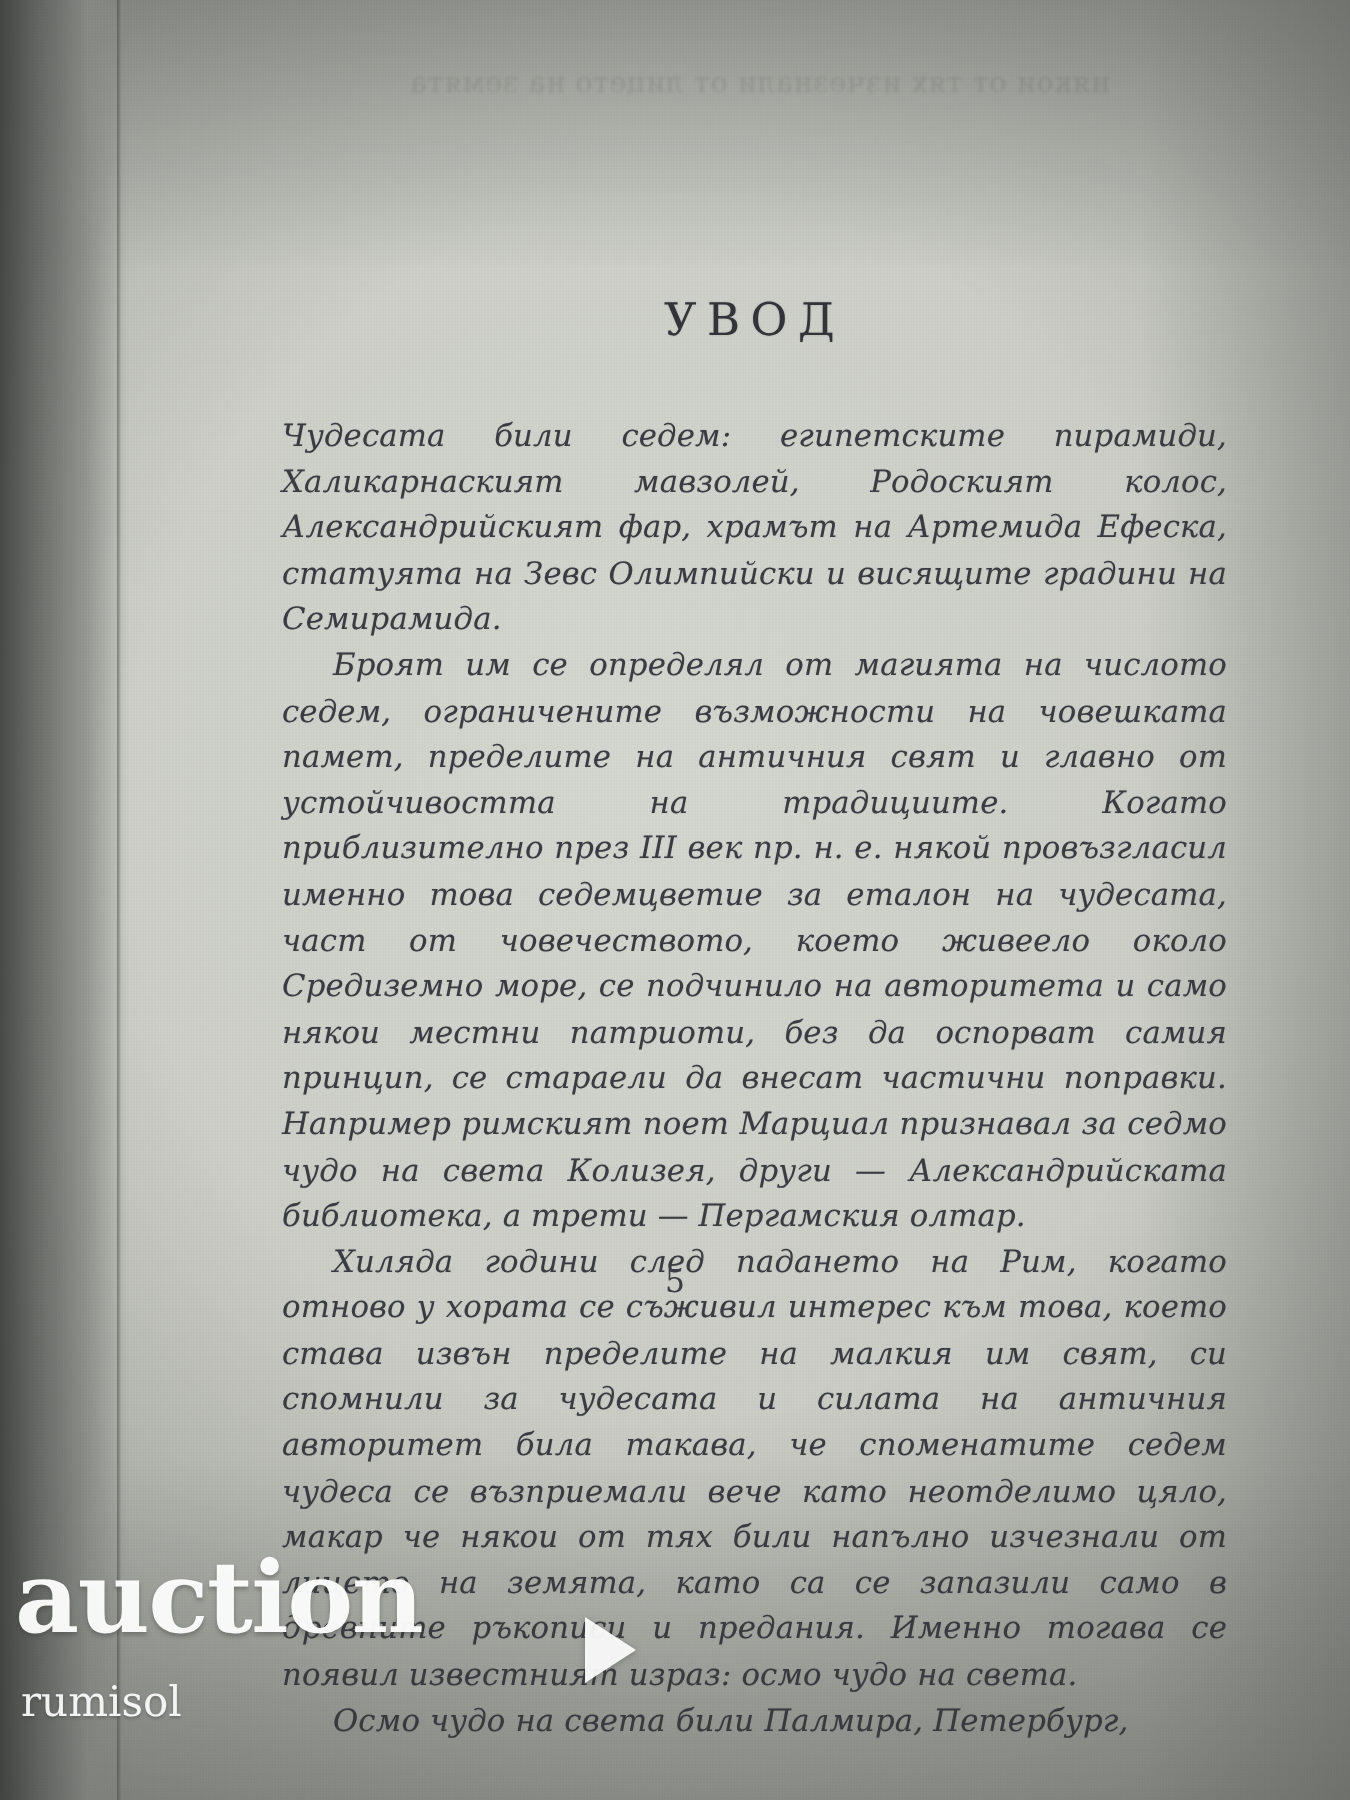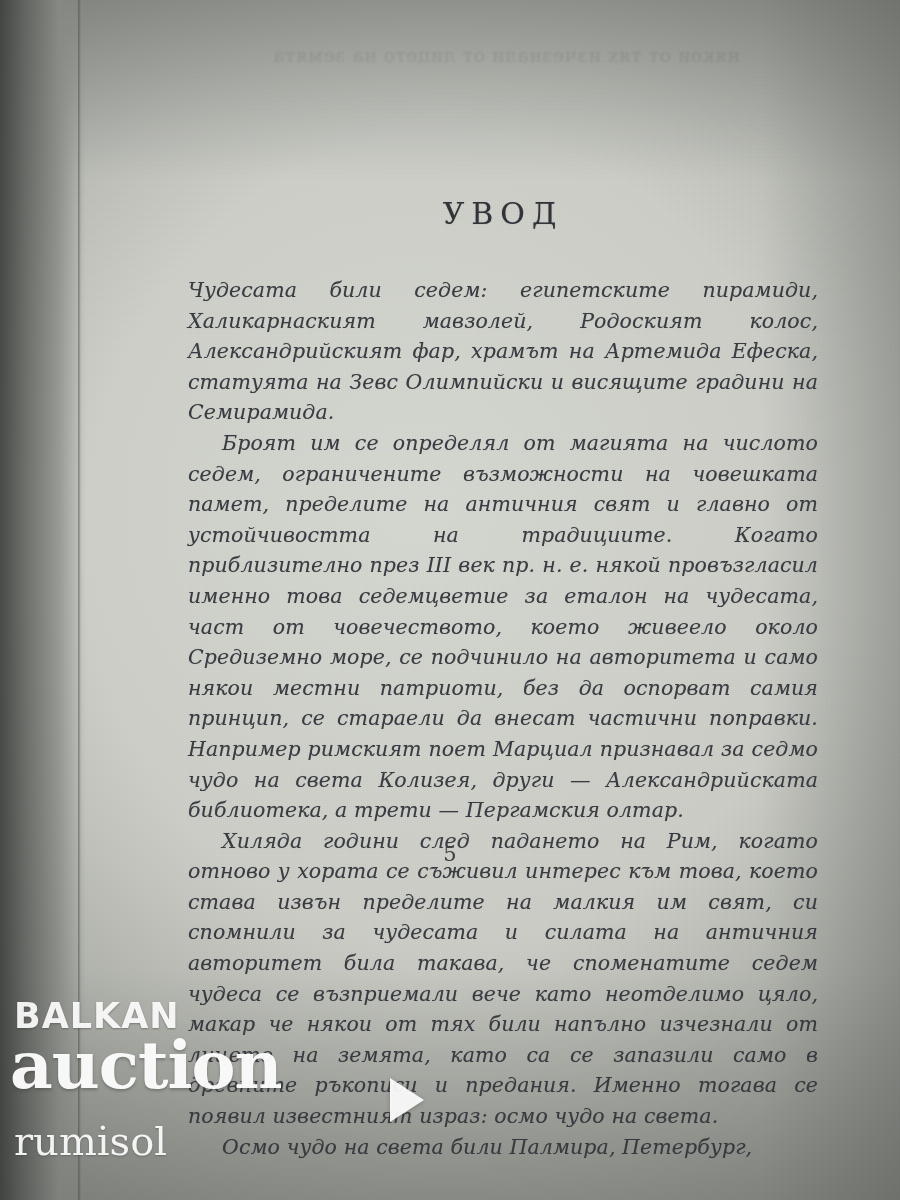--- a/index.html
+++ b/index.html
@@ -168,21 +168,21 @@
     width: 0; height: 0;
     border-left: 34px solid rgba(255,255,255,.92);
     border-top: 22px solid transparent;
     border-bottom: 22px solid transparent;
     filter: drop-shadow(0 1px 2px rgba(60,62,60,.4));
   }
   .wm-rumisol {
     position: absolute;
     left: 6px; top: 122px;
     font-family: "DejaVu Serif", serif;
-    font-size: 40px;
+    font-size: 28px;
     color: rgba(255,255,255,.92);
     text-shadow: 0 1px 2px rgba(60,62,60,.4);
     text-align: center;
   }
 </style>
 </head>
 <body>
 
 <div class="photo">
 
@@ -203,19 +203,18 @@
     <p class="para">Хиляда години след падането на Рим, когато отново у хората се съживил интерес към това, което става извън пределите на малкия им свят, си спомнили за чудесата и силата на античния авторитет била такава, че споменатите седем чудеса се възприемали вече като неотделимо цяло, макар че някои от тях били напълно изчезнали от лицето на земята, като са се запазили само в древните ръкописи и предания. Именно тогава се появил известният израз: осмо чудо на света.</p>
     <p class="para">Осмо чудо на света били Палмира, Петербург,</p>
   </div>
 
   <div class="folio">5</div>
 
   <div class="grain"></div>
   <div class="vignette"></div>
 
   <div class="watermark">
-    <div class="wm-balkan">BALKAN</div>
     <div class="wm-auction">auction</div>
     <div class="wm-play"></div>
     <div class="wm-rumisol">rumisol</div>
   </div>
 
 </div>
 
 </body></html>

